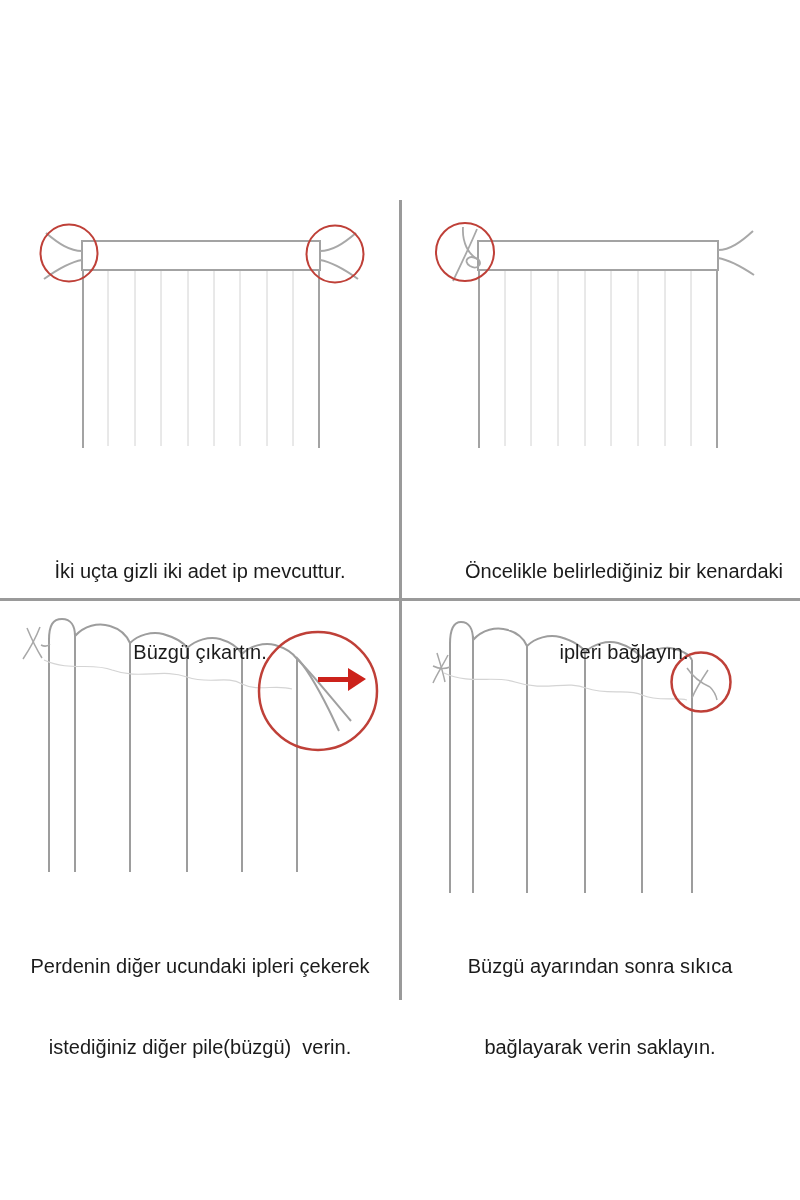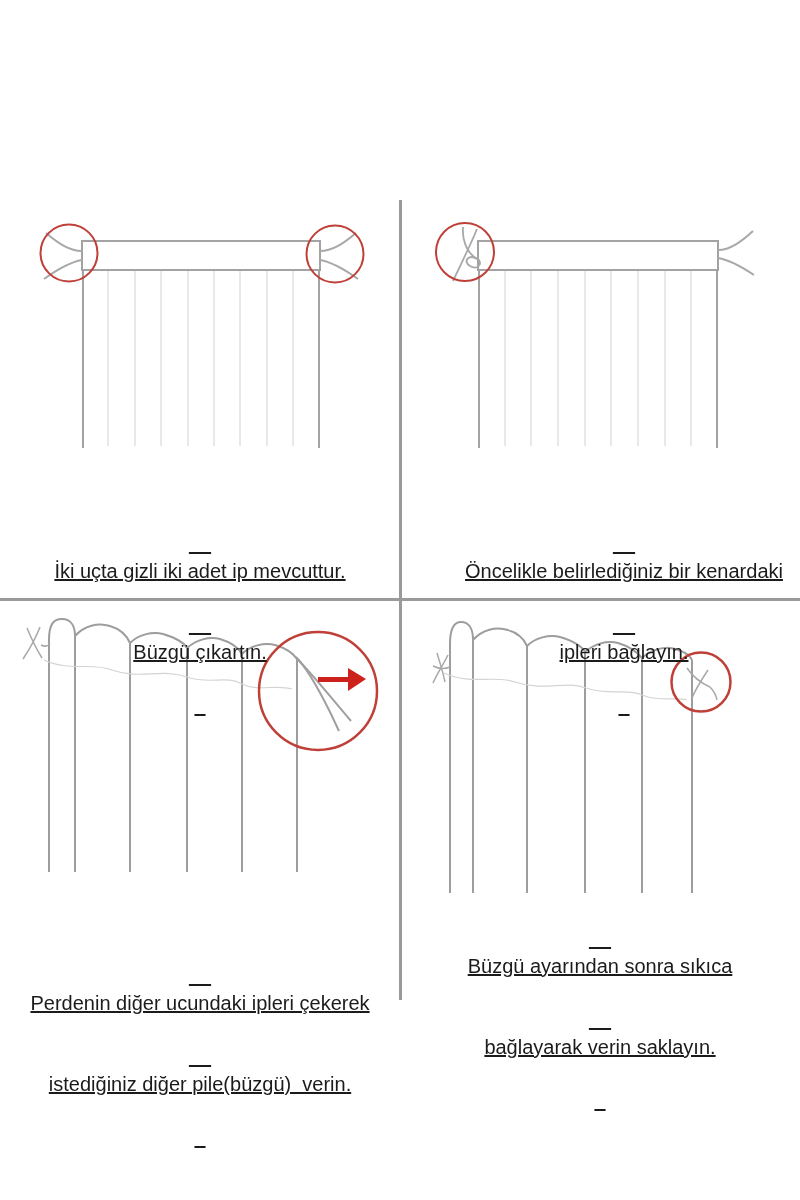--- a/index.html
+++ b/index.html
@@ -10,25 +10,25 @@
   .divider { position:absolute; background:#9a9a9a; }
   .divider-v { left:399px; top:200px; width:3px; height:800px; }
   .divider-h { left:0; top:598px; width:800px; height:3px; }
   .panel-svg { position:absolute; display:block; }
   .svg-step1 { left:0;   top:200px; }
   .svg-step2 { left:400px; top:200px; }
   .svg-step3 { left:0;   top:600px; }
   .svg-step4 { left:400px; top:600px; }
   .caption {
     position:absolute; width:400px; text-align:center;
-    font-size:20px; line-height:27px; color:#1b1b1b; white-space:pre-wrap;text-decoration:underline;
+    font-size:20px; line-height:27px; color:#1b1b1b; white-space:pre-wrap;
   }
   .caption-1 { left:0;     top:504px; }
   .caption-2 { left:400px; top:504px;padding-left:24px; }
-  .caption-3 { left:0;     top:936px; }
+  .caption-3 { left:0;     top:899px; }
   .caption-4 { left:400px; top:899px; }
 </style>
 </head>
 <body>
 
 <div class="canvas">
 
   <div class="divider divider-v"></div>
   <div class="divider divider-h"></div>
 

